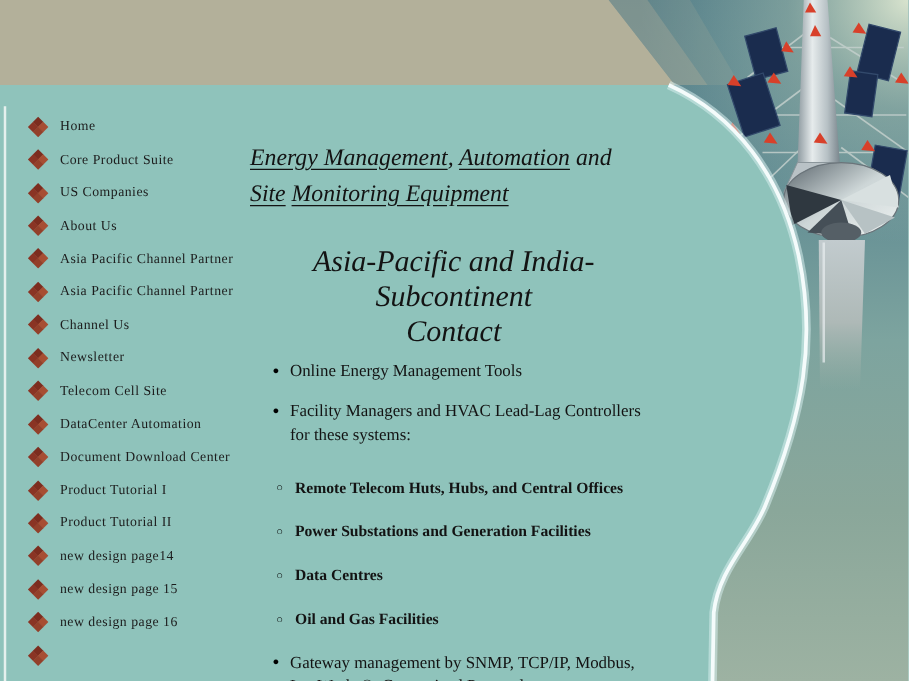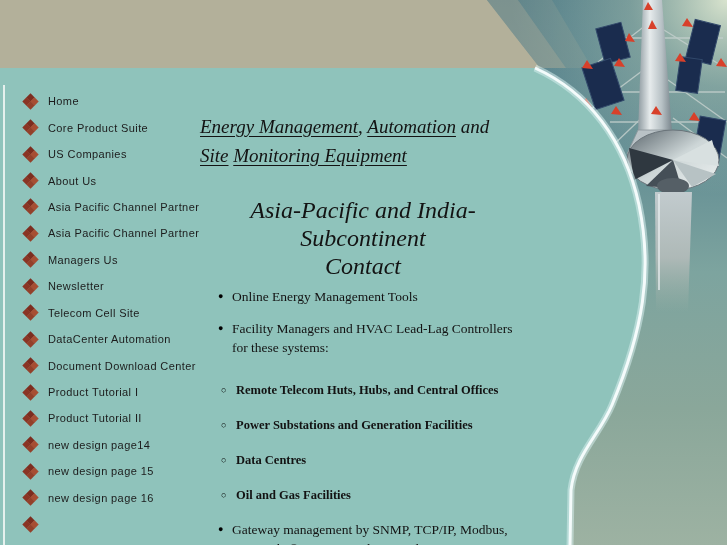--- a/index.html
+++ b/index.html
@@ -13,21 +13,21 @@
   .topbar {
     position:absolute; left:0; top:0; width:441px; height:68px;
     background:#b3b09a; z-index:1;
   }
   
   .photo {
     position:absolute; right:0; top:0; width:287px; height:545px; z-index:0;
   }
   
   .sidebar {
-    position:absolute; left:0; top:68px; width:206px; bottom:0; z-index:2;
+    position:absolute; left:0; top:68px; width:206px; bottom:0; z-index:2;font-family:Liberation Serif, serif;
   }
   .sidebar-line {
     position:absolute; left:3px; top:17px; bottom:0; width:2px;
     background:#eef5f3; opacity:.9;
   }
   .nav { list-style:none; padding-top:20px; }
   .nav li {
     height:26.45px; display:flex; align-items:center;
     padding-left:22px; cursor:pointer;
   }
@@ -225,21 +225,21 @@
           </svg>
           <span class="lbl">Asia Pacific Channel Partner</span>
         </li>
       <li>
           <svg class="diamond" viewBox="0 0 17 17">
             <path d="M8.5 0.3 L12.7 4.5 L8.5 8.7 L4.3 4.5 Z" fill="#7c2d1f"></path>
             <path d="M4.5 4.3 L8.7 8.5 L4.5 12.7 L0.3 8.5 Z" fill="#8a3424"></path>
             <path d="M12.5 4.3 L16.7 8.5 L12.5 12.7 L8.3 8.5 Z" fill="#a74e33"></path>
             <path d="M8.5 8.3 L12.7 12.5 L8.5 16.7 L4.3 12.5 Z" fill="#93402a"></path>
           </svg>
-          <span class="lbl">Managers Us</span>
+          <span class="lbl">Channel Us</span>
         </li>
       <li>
           <svg class="diamond" viewBox="0 0 17 17">
             <path d="M8.5 0.3 L12.7 4.5 L8.5 8.7 L4.3 4.5 Z" fill="#7c2d1f"></path>
             <path d="M4.5 4.3 L8.7 8.5 L4.5 12.7 L0.3 8.5 Z" fill="#8a3424"></path>
             <path d="M12.5 4.3 L16.7 8.5 L12.5 12.7 L8.3 8.5 Z" fill="#a74e33"></path>
             <path d="M8.5 8.3 L12.7 12.5 L8.5 16.7 L4.3 12.5 Z" fill="#93402a"></path>
           </svg>
           <span class="lbl">Newsletter</span>
         </li>

